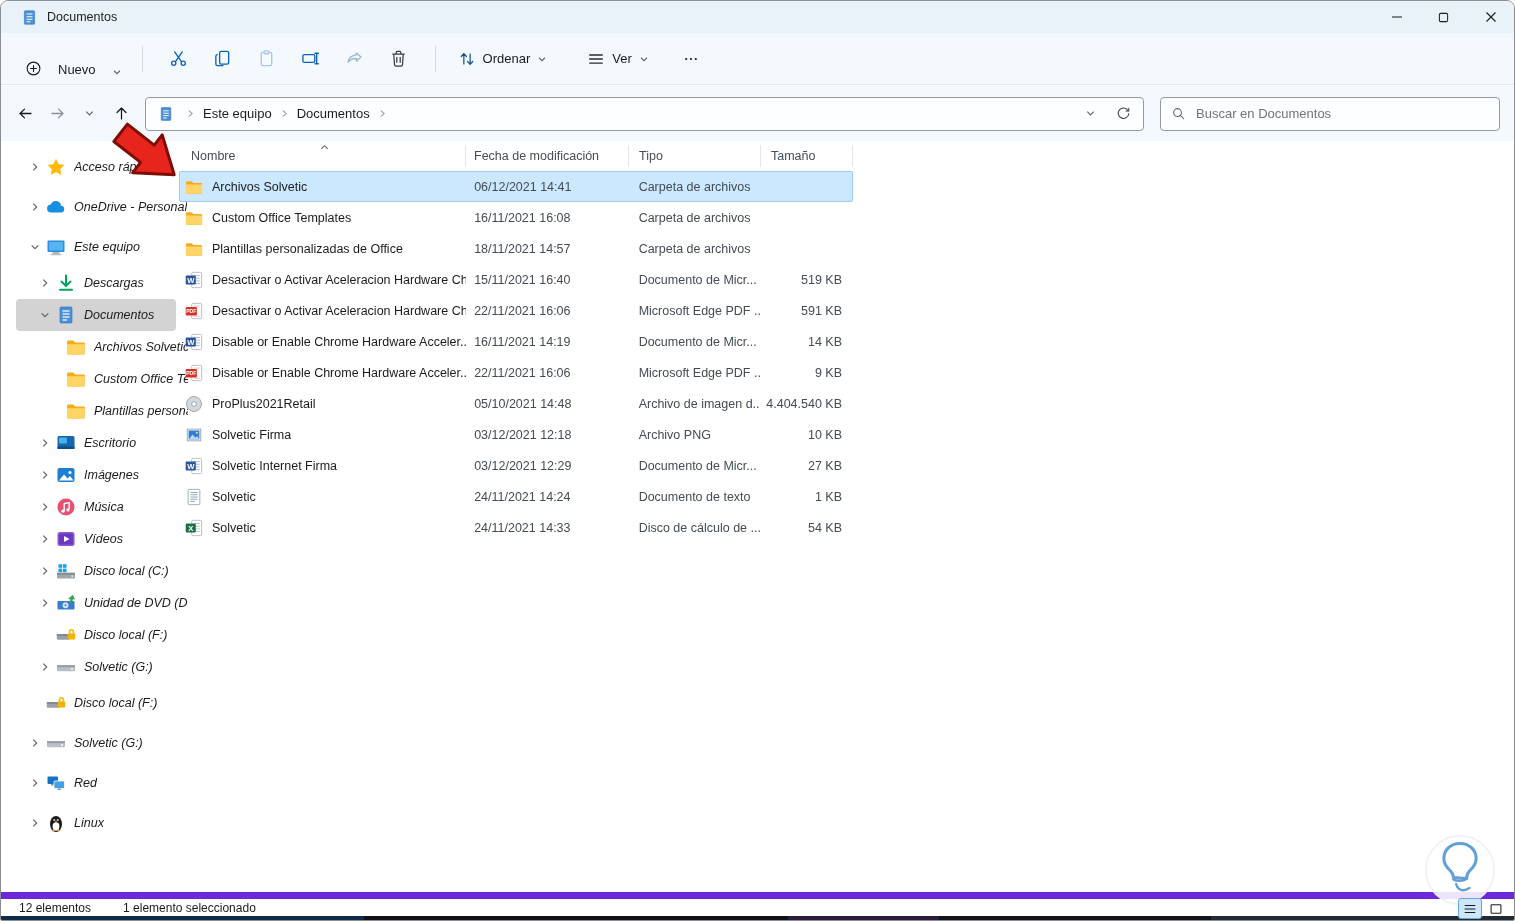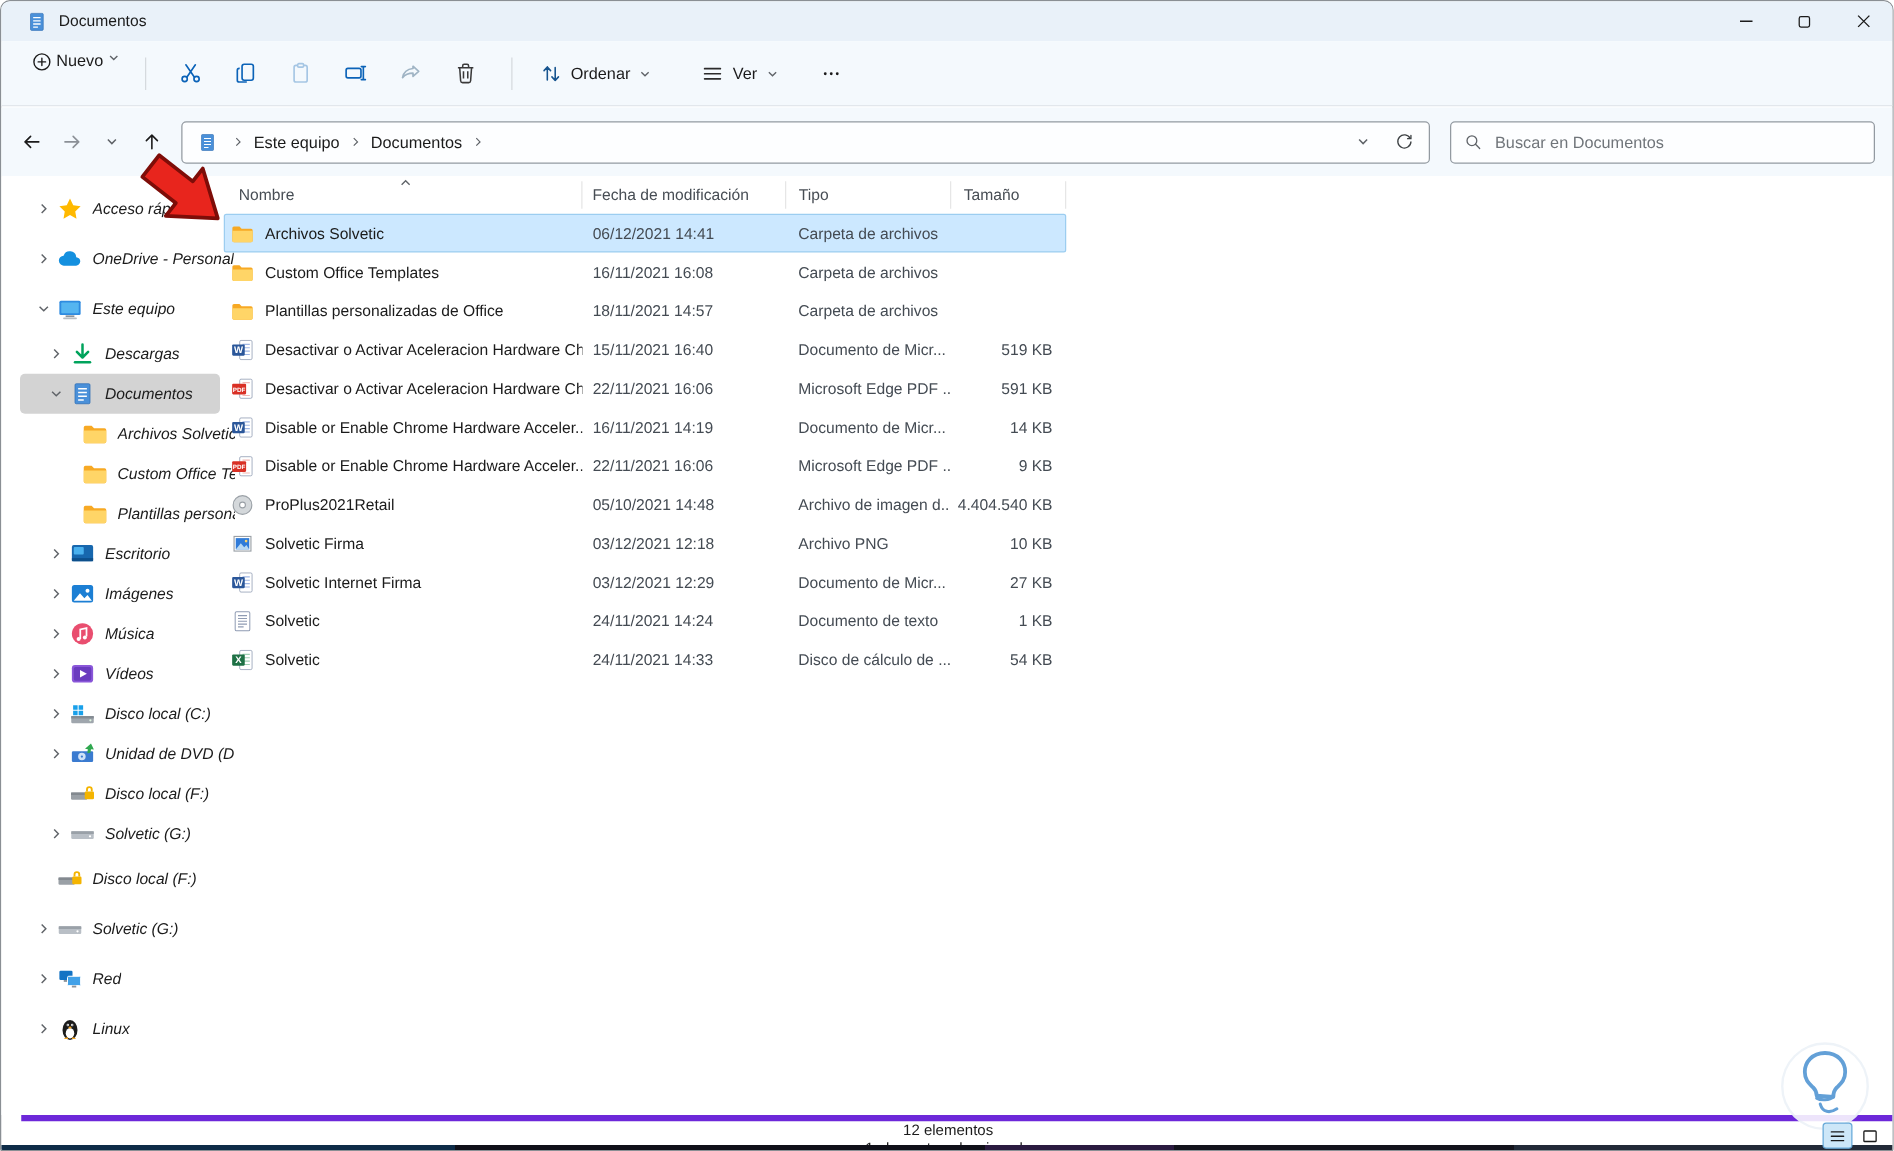--- a/index.html
+++ b/index.html
@@ -12,21 +12,21 @@
   .titlebar { position:absolute; left:0; top:0; right:0; height:32px; background:#e9f1f9;
     display:flex; align-items:center; padding-left:20px; }
   .titlebar .app-ico { width:17px; height:17px; margin-right:9px; display:flex; }
   .titlebar .title { font-size:12.5px; color:#1b1b1b; }
   .win-controls { position:absolute; right:0; top:0; height:32px; display:flex; }
   .win-btn { width:47px; height:32px; display:flex; align-items:center; justify-content:center; }
 
   
   .toolbar { position:absolute; left:0; top:32px; right:0; height:52px; background:#f4f9fd;
     border-bottom:1px solid #e2e7ec; display:flex; align-items:center; padding-left:18px; }
-  .tb-new { display:flex; align-items:flex-start; gap:3px; padding:0 6px; height:36px; }
+  .tb-new { display:flex; align-items:flex-end; gap:16px; padding:0 6px; height:36px; }
   .tb-new .lbl { font-size:13px; color:#1b1b1b; }
   .tb-sep { width:1px; height:26px; background:#d5dade; margin:0 14px; }
   .tb-ico { width:44px; height:36px; display:flex; align-items:center; justify-content:center; }
   .tb-ico svg { width:19px; height:19px; }
   .tb-group { display:flex; align-items:center; gap:7px; padding:0 8px; height:36px; }
   .tb-group .lbl { font-size:13px; color:#1b1b1b; }
   .tb-more { width:40px; height:36px; display:flex; align-items:center; justify-content:center; margin-left:14px; }
 
   
   .addressrow { position:absolute; left:0; top:85px; right:0; height:55px; background:#f4f9fd;
@@ -79,22 +79,22 @@
   .row.selected { background:#cce8ff; border-color:#9ccdf0; }
   .cell { font-size:12.5px; color:#444b53; white-space:nowrap; overflow:hidden; }
   .cell.c-name { width:287px; display:flex; align-items:center; color:#1b1b1b; padding-left:5px; }
   .cell.c-name .fico { width:18px; height:18px; flex:none; margin-right:9px; display:flex; }
   .cell.c-name .fico svg { width:100%; height:100%; }
   .cell.c-date { width:163px; padding-left:8px; }
   .cell.c-type { width:132px; padding-left:10px; }
   .cell.c-size { width:92px; text-align:right; padding-right:10px; }
 
   
-  .statusbar { position:absolute; left:16px; right:0; bottom:4px; height:24px; background:#fff;
-    border-top:5px solid #6d28d9; display:flex; align-items:center; padding-left:18px;flex-direction:column; }
+  .statusbar { position:absolute; left:0; right:0; bottom:4px; height:24px; background:#fff;
+    border-top:7px solid #6d28d9; display:flex; align-items:center; padding-left:18px; }
   .statusbar .txt { font-size:12px; color:#1b1b1b; margin-right:32px; }
   .view-toggles { position:absolute; right:6px; bottom:1px; display:flex; gap:2px; z-index:6; }
   .vbtn { width:24px; height:21px; display:flex; align-items:center; justify-content:center;
     border:1px solid transparent; border-radius:3px; background:transparent; }
   .vbtn.active { background:#cde7f8; border-color:#66a8d8; }
   .bottomstrip { position:absolute; left:0; right:0; bottom:0; height:4px;
     background:linear-gradient(90deg,#0e2c48 0%,#0e2c48 24%,#101019 24%,#101019 52%,#2b1b40 52%,#2b1b40 62%,#13131c 62%,#13131c 80%,#222a38 80%); }
 
   
   .red-arrow { position:absolute; left:104px; top:116px; z-index:10; pointer-events:none; }

